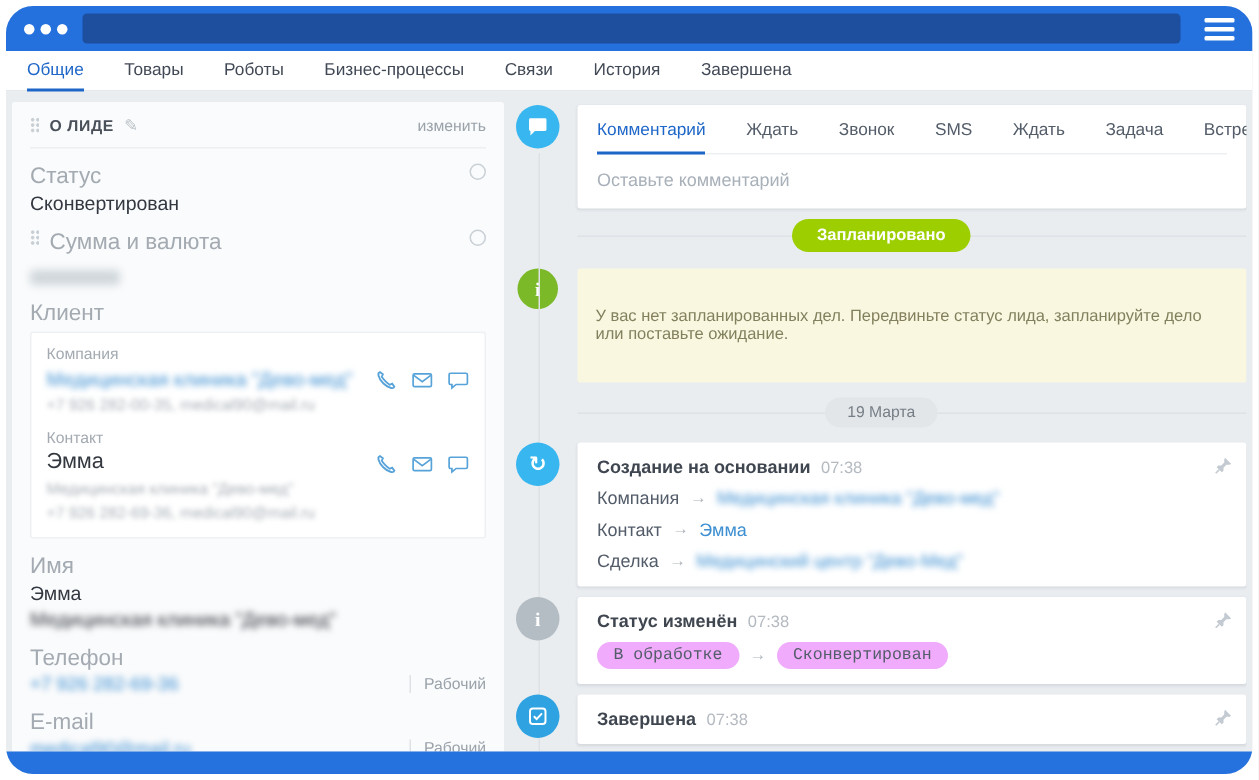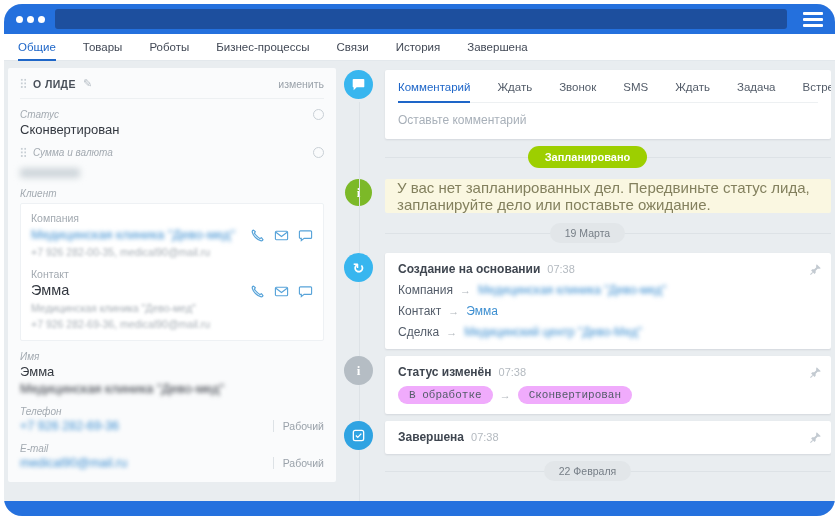--- a/index.html
+++ b/index.html
@@ -31,21 +31,21 @@
   
   .lcol{width:328px;flex:none;display:flex;flex-direction:column;gap:8px;overflow:hidden;}
   .panel{background:#fafbfc;border-radius:2px;padding:9px 12px 12px;}
   .panel-head{display:flex;align-items:center;padding-bottom:8px;border-bottom:1px solid #edf0f2;}
   .grip{width:6px;height:11px;margin-right:7px;flex:none;
         background-image:radial-gradient(circle,#c7ced4 1px,transparent 1.3px);
         background-size:3.5px 3.6px;}
   .p-title{font-size:10.5px;font-weight:bold;color:#49505a;letter-spacing:.4px;}
   .pencil{color:#b9c0c7;font-size:11px;margin-left:7px;cursor:pointer;}
   .edit-link{margin-left:auto;font-size:10.5px;color:#9aa2aa;cursor:pointer;}
-  .f-label{font-size:10px;color:#a3aab1;margin-top:10px;display:flex;font-style:italic;}
+  .f-label{font-size:15px;color:#a3aab1;margin-top:10px;display:flex;}
   .f-value{font-size:13px;color:#333840;margin-top:2px;}
   .lockdot{margin-left:auto;width:9px;height:9px;border:1px solid #c9d0d6;border-radius:50%;flex:none;}
   .amount-blob{width:60px;height:10px;background:#cfd6db;border-radius:3px;margin-top:10px;filter:blur(3px);}
   .blur{filter:blur(2px);} .blur-sm{filter:blur(1.8px);}
 
   .client-card{background:#fff;border:1px solid #eef1f4;border-radius:2px;padding:8px 10px 10px;margin-top:4px;}
   .cc-block{position:relative;padding-right:76px;}
   .cc-block + .cc-block{margin-top:10px;}
   .cc-label{font-size:10.5px;color:#a3aab1;}
   .cc-name-link{font-size:13px;color:#3d8fd1;margin-top:3px;cursor:pointer;}
@@ -85,21 +85,21 @@
   .comment-input{font-size:12px;color:#a8b0b9;padding:10px 0 2px;cursor:text;}
 
   .planned-row{position:relative;text-align:center;height:24px;margin:6px 0 9px;}
   .planned-row .line{position:absolute;left:41px;right:0;top:11px;height:1px;background:#dde2e6;}
   .planned-btn{position:relative;display:inline-block;background:#9dcf00;color:#fff;font-size:11px;
                font-weight:bold;padding:5px 17px;border-radius:13px;cursor:pointer;}
   .notice-row{display:flex;margin-bottom:10px;}
   .notice-ic{width:27px;height:27px;border-radius:50%;background:#7cb928;color:#fff;flex:none;
              display:flex;align-items:center;justify-content:center;margin:0 13px 0 1px;
              font-size:13px;font-weight:bold;font-family:"Liberation Serif",serif;}
-  .notice{flex:1;background:#faf7e1;border-radius:2px;padding:0 12px;font-size:15px;color:#83805e;}
+  .notice{flex:1;background:#faf7e1;border-radius:2px;padding:26px 12px;font-size:11px;color:#83805e;}
   .date-row{text-align:center;position:relative;margin:2px 0 10px;}
   .date-row .line{position:absolute;left:41px;right:0;top:10px;height:1px;background:#dde2e6;}
   .date-badge{position:relative;display:inline-block;background:#e2e6e9;color:#767e86;
               font-size:10.5px;padding:4px 15px;border-radius:12px;}
 </style>
 </head>
 <body>
 
 <div class="app">
 

